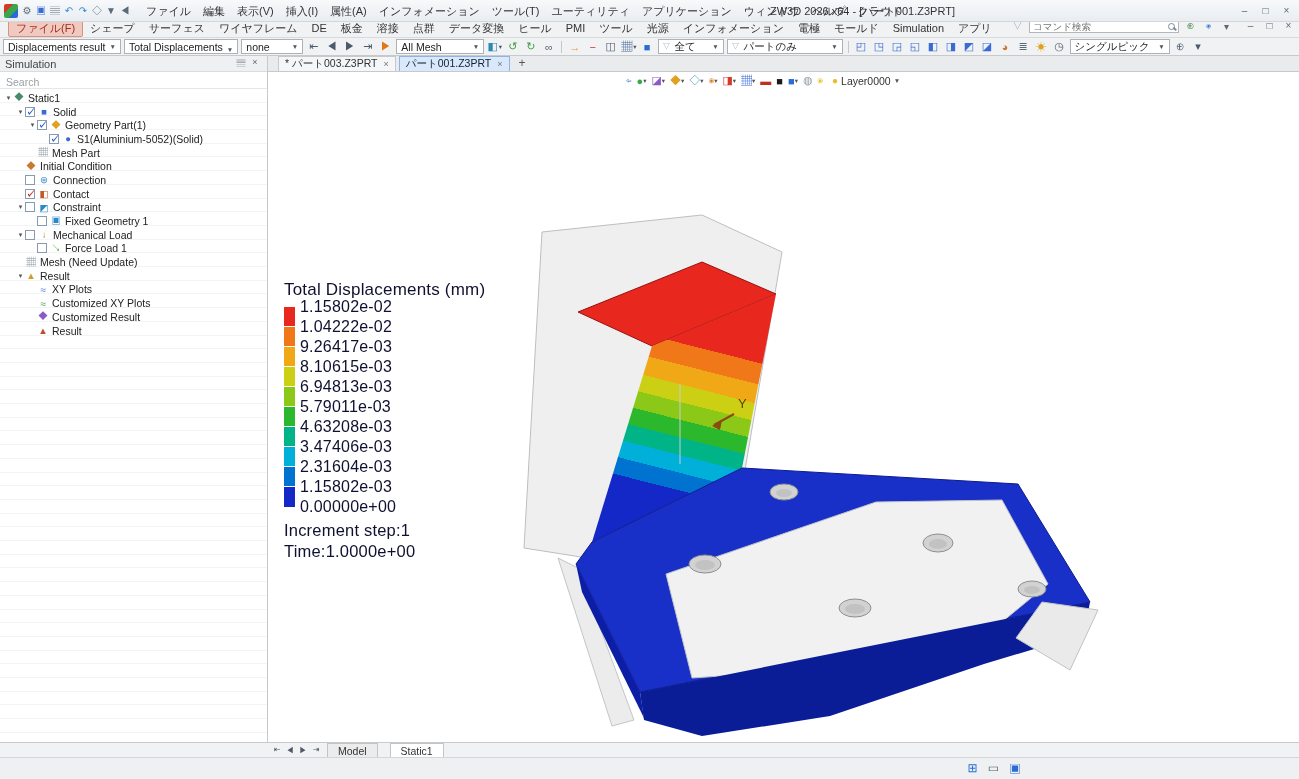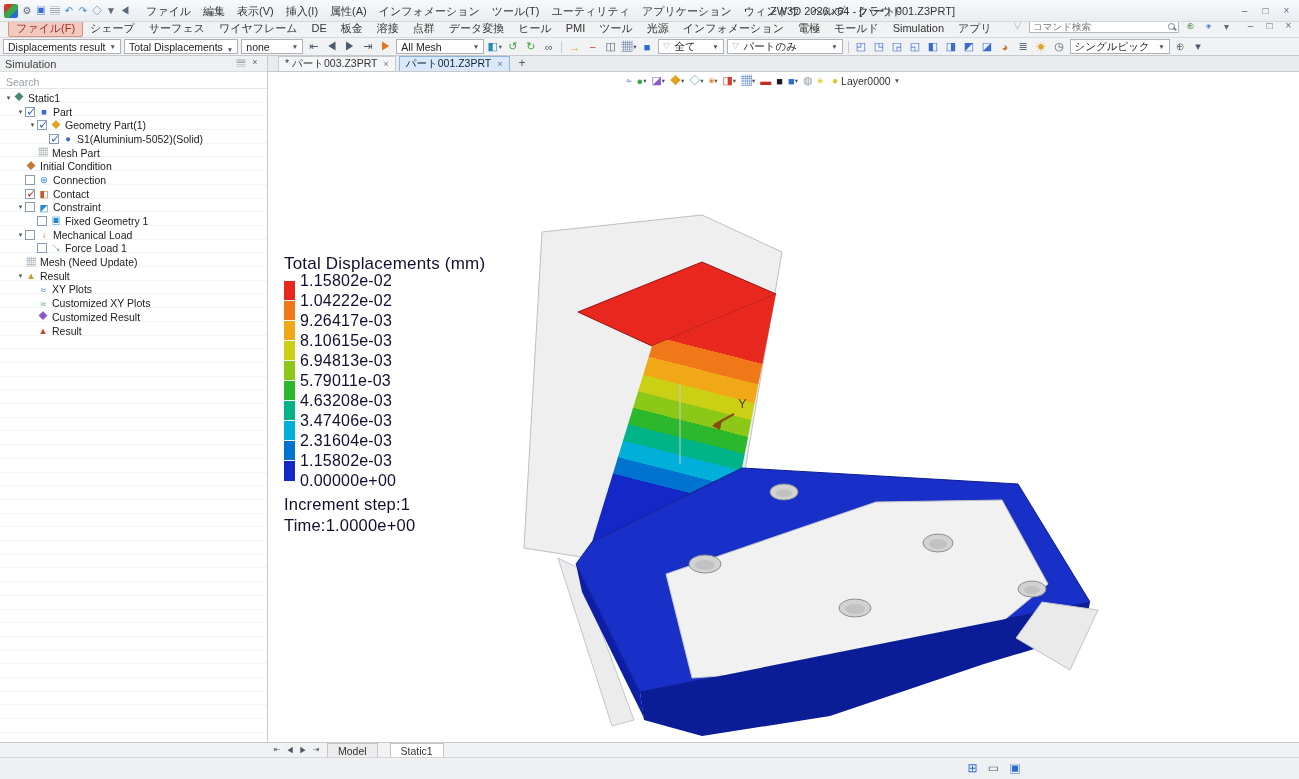--- a/index.html
+++ b/index.html
@@ -67,21 +67,21 @@
   .add-tab{padding:0 6px;font-size:12px;color:#555;line-height:15px}
 
   .viewport{position:relative;flex:1;background:#fff;overflow:hidden}
   .scene{position:absolute;inset:0;width:100%;height:100%}
   .vp-toolbar{position:absolute;top:1px;left:358px;height:15px;display:flex;align-items:center;gap:5px;z-index:2}
   .vp-icon{display:inline-flex;align-items:center;font-size:11px}
   .layer-dd{display:inline-flex;align-items:center;gap:3px;font-size:10.5px;color:#333;margin-left:4px}
   .bulb{color:#e8c020;font-size:10px}
   .vp-info{position:absolute;left:692px;top:14px;z-index:2;font-size:15.5px;line-height:15.8px;
       color:#14142e;letter-spacing:.2px;white-space:nowrap}
-  .legend{position:absolute;left:16px;top:182px;z-index:2;color:#101030}
+  .legend{position:absolute;left:16px;top:208px;z-index:2;color:#101030}
   .legend-title{font-size:17px;margin-bottom:7px;letter-spacing:.2px}
   .legend-body{display:flex}
   .legend-bar{width:11px;display:flex;flex-direction:column}
   .legend-seg{width:11px;height:20px}
   .legend-seg:not(:last-child){border-bottom:1px solid #fff}
   .legend-vals{margin-left:5px;margin-top:-10px}
   .legend-val{font-size:16px;line-height:20px;letter-spacing:.2px}
   .legend-foot{margin-top:3px;font-size:16.5px;line-height:21px;letter-spacing:.2px}
 
   
@@ -314,21 +314,21 @@
       <div class="tree">
           <div class="tree-row" style="padding-left: 4px;">
             <span class="tree-arrow">▾</span>
             <span class="nicn" style="color: rgb(74, 138, 106);">◆</span>
             <span class="tree-label">Static1</span>
           </div>
           <div class="tree-row" style="padding-left: 16px;">
             <span class="tree-arrow">▾</span>
             <span class="cb" style="color: rgb(42, 95, 208);">✓</span>
             <span class="nicn" style="color: rgb(58, 106, 212);">■</span>
-            <span class="tree-label">Part</span>
+            <span class="tree-label">Solid</span>
           </div>
           <div class="tree-row" style="padding-left: 28px;">
             <span class="tree-arrow">▾</span>
             <span class="cb" style="color: rgb(42, 95, 208);">✓</span>
             <span class="nicn" style="color: rgb(224, 160, 32);">◆</span>
             <span class="tree-label">Geometry Part(1)</span>
           </div>
           <div class="tree-row" style="padding-left: 40px;">
             <span class="tree-arrow"></span>
             <span class="cb" style="color: rgb(42, 95, 208);">✓</span>

